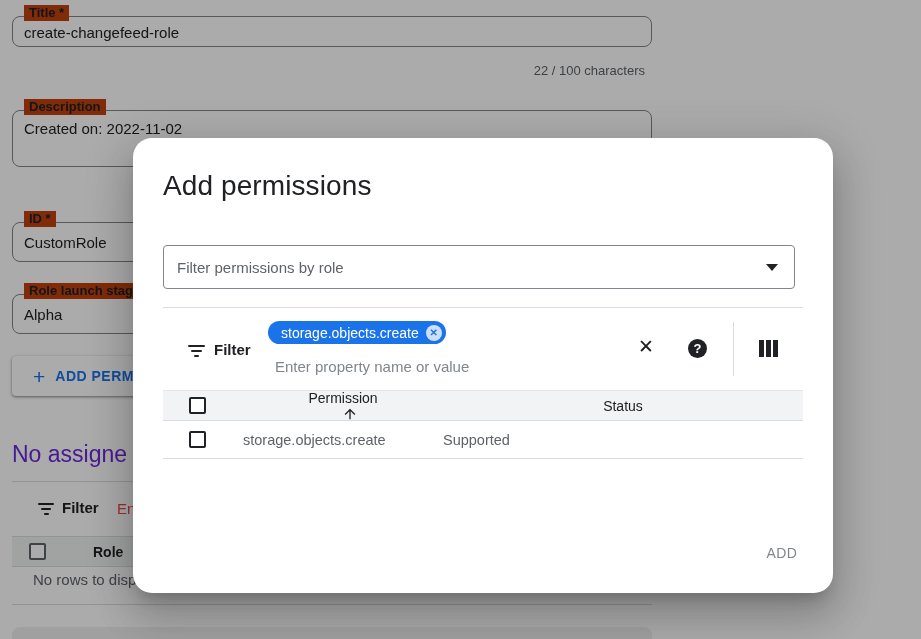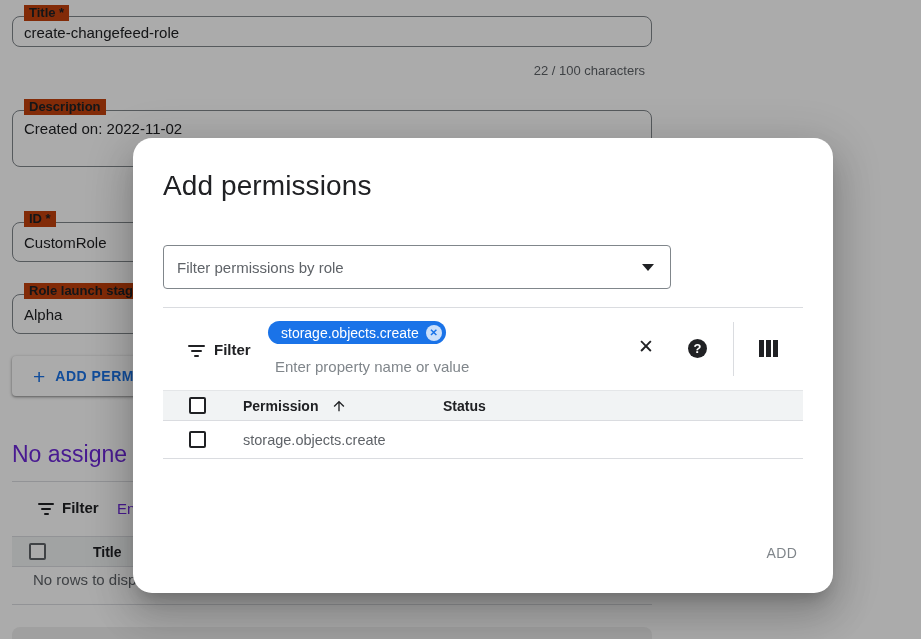--- a/index.html
+++ b/index.html
@@ -17,35 +17,35 @@
     display:flex;align-items:center;gap:10px;padding-left:21px;box-sizing:border-box;color:#1a73e8;}
   .bg-add-btn .plus{font-size:21px;line-height:21px;font-weight:400;}
   .bg-add-btn .lbl{font-size:14px;font-weight:bold;letter-spacing:.5px;white-space:nowrap;}
   .bg-heading{position:absolute;left:12px;top:441px;font-size:23px;font-weight:normal;color:#6d28d9;white-space:nowrap;}
   .hline{position:absolute;left:12px;width:640px;height:1px;background:#dadce0;}
   .filter-glyph{display:flex;flex-direction:column;align-items:center;gap:3px;}
   .filter-glyph i{display:block;height:2px;background:#202124;border-radius:1px;}
   .bg-filter-icon{position:absolute;left:38px;top:503px;width:16px;}
   .bg-filter-icon i:nth-child(1){width:16px}.bg-filter-icon i:nth-child(2){width:10px}.bg-filter-icon i:nth-child(3){width:5px}
   .bg-filter-label{position:absolute;left:62px;top:499px;font-size:15px;font-weight:bold;color:#202124;}
-  .bg-filter-ph{position:absolute;left:117px;top:500px;font-size:15px;color:#6d28d9;}
+  .bg-filter-ph{position:absolute;left:117px;top:500px;font-size:15px;color:#ef4444;}
   .bg-thead{position:absolute;left:12px;top:536px;width:640px;height:31px;background:#f1f3f4;border-top:1px solid #dadce0;border-bottom:1px solid #dadce0;box-sizing:border-box;display:flex;align-items:center;}
   .cbox{width:17px;height:17px;border:2px solid #202124;border-radius:2px;background:#fff;box-sizing:border-box;flex:0 0 auto;}
   .cbox.gray{border-color:#5f6368;}
   .bg-thead .cbox{margin-left:17px;}
   .bg-thead .col{margin-left:47px;font-size:14px;font-weight:bold;color:#202124;}
   .bg-empty{position:absolute;left:33px;top:571px;font-size:15px;color:#5f6368;}
   .bg-bottom-box{position:absolute;left:12px;top:627px;width:640px;height:30px;background:#efefef;border-radius:8px 8px 0 0;}
   
   .scrim{position:absolute;inset:0;background:rgba(0,0,0,0.33);}
   
   .modal{position:absolute;left:133px;top:138px;width:700px;height:455px;background:#fff;border-radius:19px;
     box-shadow:0 11px 15px -7px rgba(0,0,0,.2),0 24px 38px 3px rgba(0,0,0,.14),0 9px 46px 8px rgba(0,0,0,.12);}
   .m-title{position:absolute;left:30px;top:32px;font-size:28px;font-weight:400;color:#202124;letter-spacing:.1px;}
-  .m-dropdown{position:absolute;left:30px;top:107px;width:508px;height:44px;border:1px solid #80868b;border-radius:4px;box-sizing:border-box;display:flex;align-items:center;cursor:pointer;}
+  .m-dropdown{position:absolute;left:30px;top:107px;width:632px;height:44px;border:1px solid #80868b;border-radius:4px;box-sizing:border-box;display:flex;align-items:center;cursor:pointer;}
   .m-dropdown .dd-label{margin-left:13px;font-size:15px;color:#5f6368;flex:1;}
   .caret{width:0;height:0;border-left:6px solid transparent;border-right:6px solid transparent;border-top:7px solid #202124;margin-right:16px;}
   .m-toolbar{position:absolute;left:30px;top:169px;width:640px;height:83px;border-top:1px solid #dadce0;box-sizing:border-box;}
   .m-filter-icon{position:absolute;left:25px;top:37px;width:17px;}
   .m-filter-icon i:nth-child(1){width:17px}.m-filter-icon i:nth-child(2){width:11px}.m-filter-icon i:nth-child(3){width:5px}
   .m-filter-label{position:absolute;left:51px;top:33px;font-size:15px;font-weight:bold;color:#202124;}
   .chip{position:absolute;left:105px;top:13px;height:23px;display:inline-flex;align-items:center;gap:7px;background:#1a73e8;color:#fff;border-radius:12px;padding:0 4px 0 13px;font-size:14px;white-space:nowrap;cursor:default;}
   .chip-close{width:16px;height:16px;border-radius:50%;background:rgba(255,255,255,.78);display:flex;align-items:center;justify-content:center;font-size:10px;font-weight:bold;color:#1a73e8;cursor:pointer;}
   .m-filter-ph{position:absolute;left:112px;top:50px;font-size:15px;color:#80868b;}
   .tb-clear{position:absolute;left:475px;top:28px;font-size:19px;color:#202124;cursor:pointer;line-height:22px;}
@@ -53,21 +53,21 @@
   .tb-divider{position:absolute;left:570px;top:14px;width:1px;height:54px;background:#dadce0;}
   .tb-columns{position:absolute;left:596px;top:32px;display:flex;gap:2px;cursor:pointer;}
   .tb-columns i{display:block;width:5px;height:17px;background:#202124;}
   .m-table{position:absolute;left:30px;top:252px;width:640px;}
   .trow{display:flex;align-items:center;border-bottom:1px solid #dadce0;box-sizing:border-box;}
   .trow.head{height:31px;background:#f1f3f4;border-top:1px solid #e4e6e8;}
   .trow.body{height:38px;}
   .c1{flex:0 0 54px;padding-left:26px;display:flex;align-items:center;}
   .c2{flex:0 0 200px;}
   .c3{flex:1;}
-  .trow.head .c2,.trow.head .c3{font-size:14px;font-weight:bold;color:#202124;display:flex;align-items:center;}
+  .trow.head .c2,.trow.head .c3{font-size:14px;font-weight:normal;color:#202124;display:flex;align-items:center;flex-direction:column;}
   .trow.body .c2,.trow.body .c3{font-size:14.5px;color:#5f6368;}
   .sort-arrow{margin-left:13px;display:flex;}
   .m-cancel{position:absolute;left:516px;top:396px;width:93px;height:37px;background:#fff;border:none;border-radius:4px;
     box-shadow:0 1px 2px rgba(60,64,67,.3),0 1px 3px 1px rgba(60,64,67,.15);
     font-family:"Liberation Sans",sans-serif;font-size:14px;font-weight:bold;letter-spacing:.4px;color:#202124;cursor:pointer;}
   .m-add{position:absolute;left:619px;top:396px;width:60px;height:37px;background:transparent;border:none;
     font-family:"Liberation Sans",sans-serif;font-size:14px;font-weight:normal;letter-spacing:.4px;color:#80868b;cursor:default;}
 </style>
 </head>
 <body>
@@ -109,21 +109,21 @@
     <div class="filter-glyph bg-filter-icon">
         <i></i>
         <i></i>
         <i></i>
       </div>
     <span class="bg-filter-label">Filter</span>
     <span class="bg-filter-ph">En</span>
 
     <div class="bg-thead">
       <span class="cbox gray"></span>
-      <span class="col">Title</span>
+      <span class="col">Role</span>
     </div>
     <div class="bg-empty">No rows to display</div>
 
     <div class="hline" style="top:604px;"></div>
     <div class="bg-bottom-box"></div>
   </div>
 
   <div class="scrim"></div>
 
   <div class="modal">
@@ -175,19 +175,20 @@
         </div>
         <div class="c3">
           <span>Status</span>
         </div>
       </div>
       <div class="trow body">
         <div class="c1">
             <span class="cbox"></span>
           </div>
         <div class="c2">storage.objects.create</div>
+        <div class="c3">Supported</div>
       </div>
     </div>
 
     <button class="m-add">ADD</button>
   </div>
 
 </div>
 
 </body></html>

